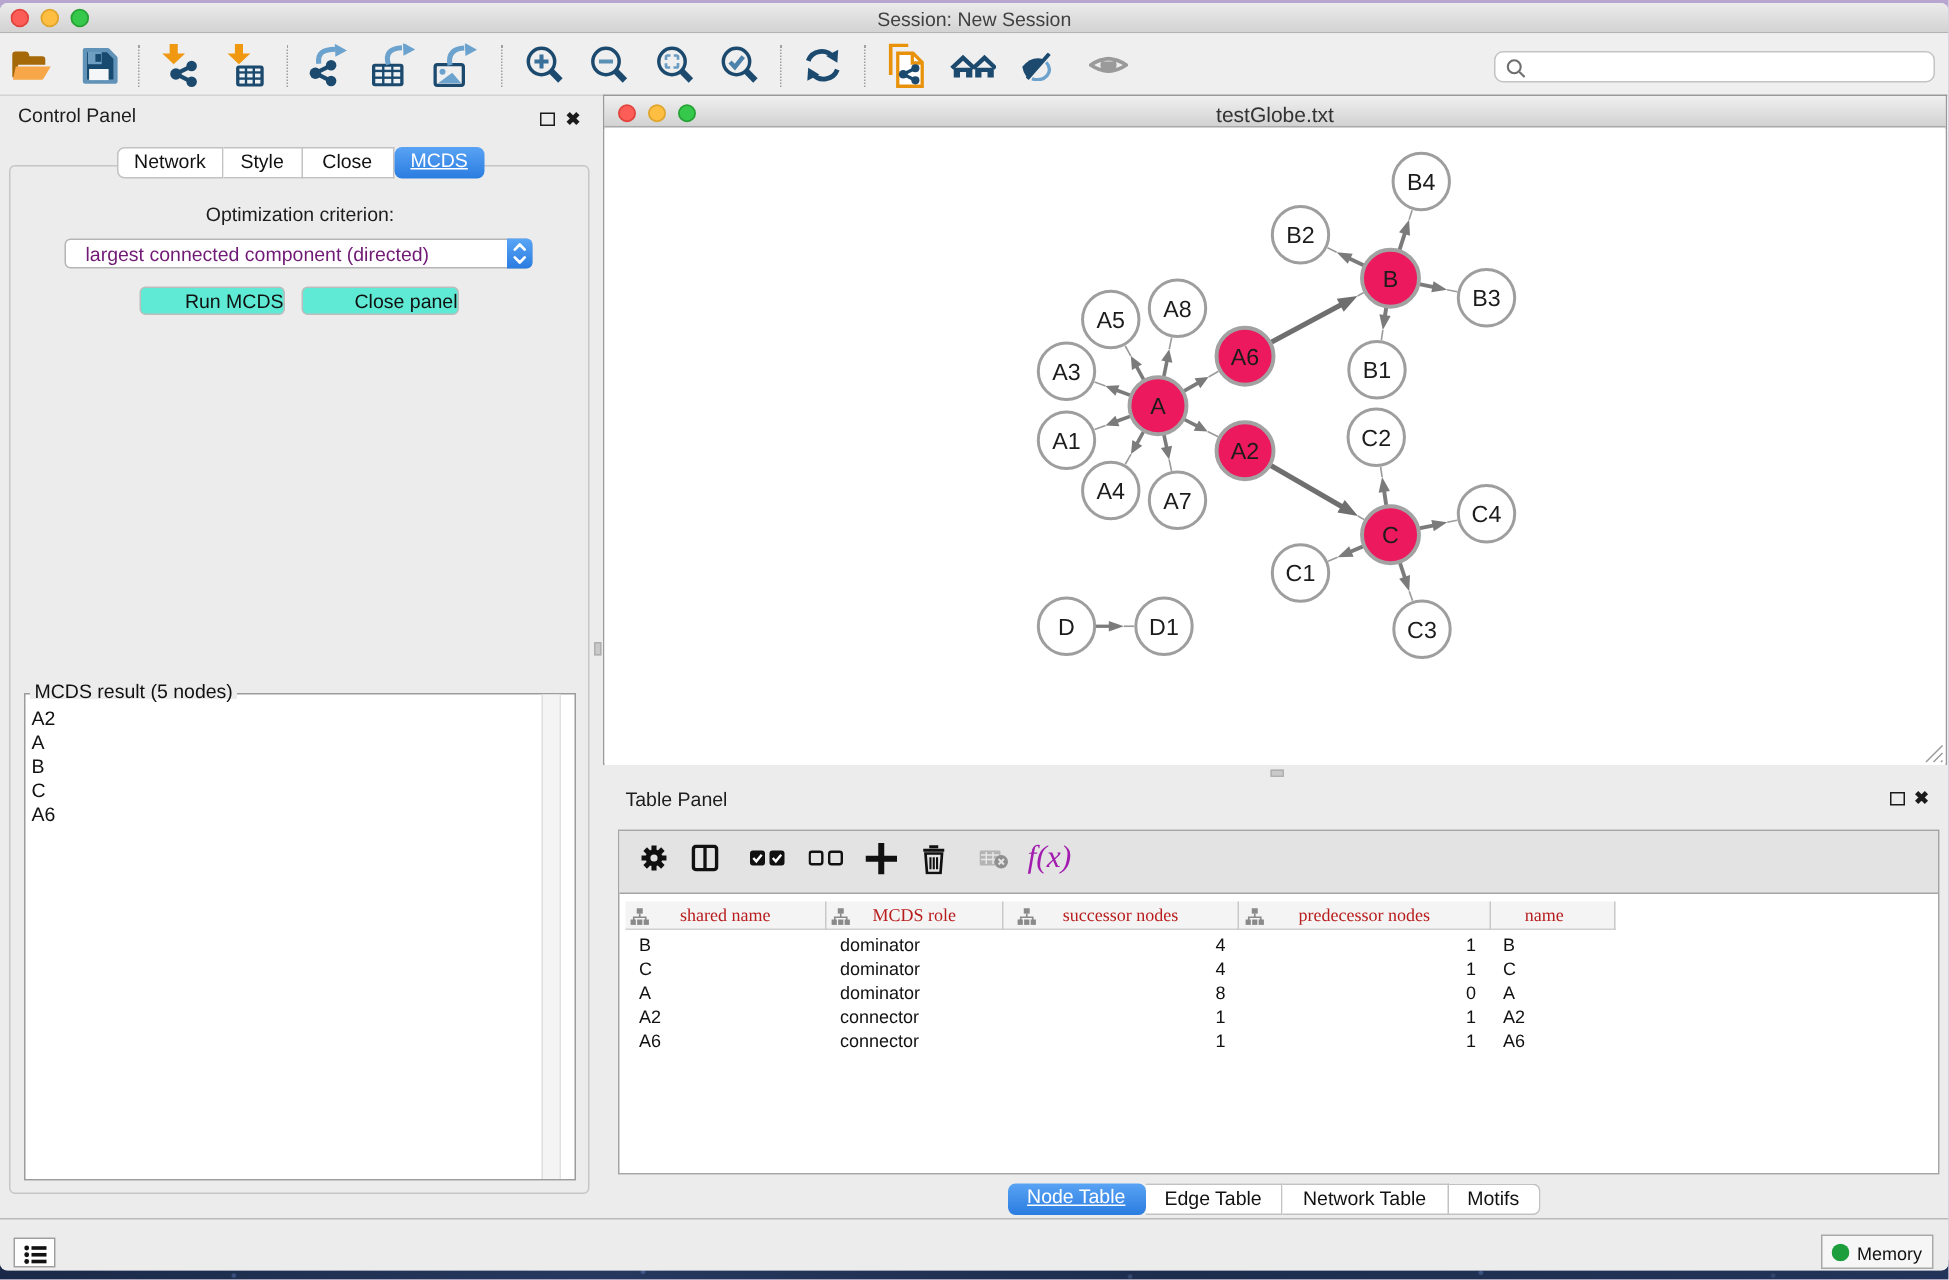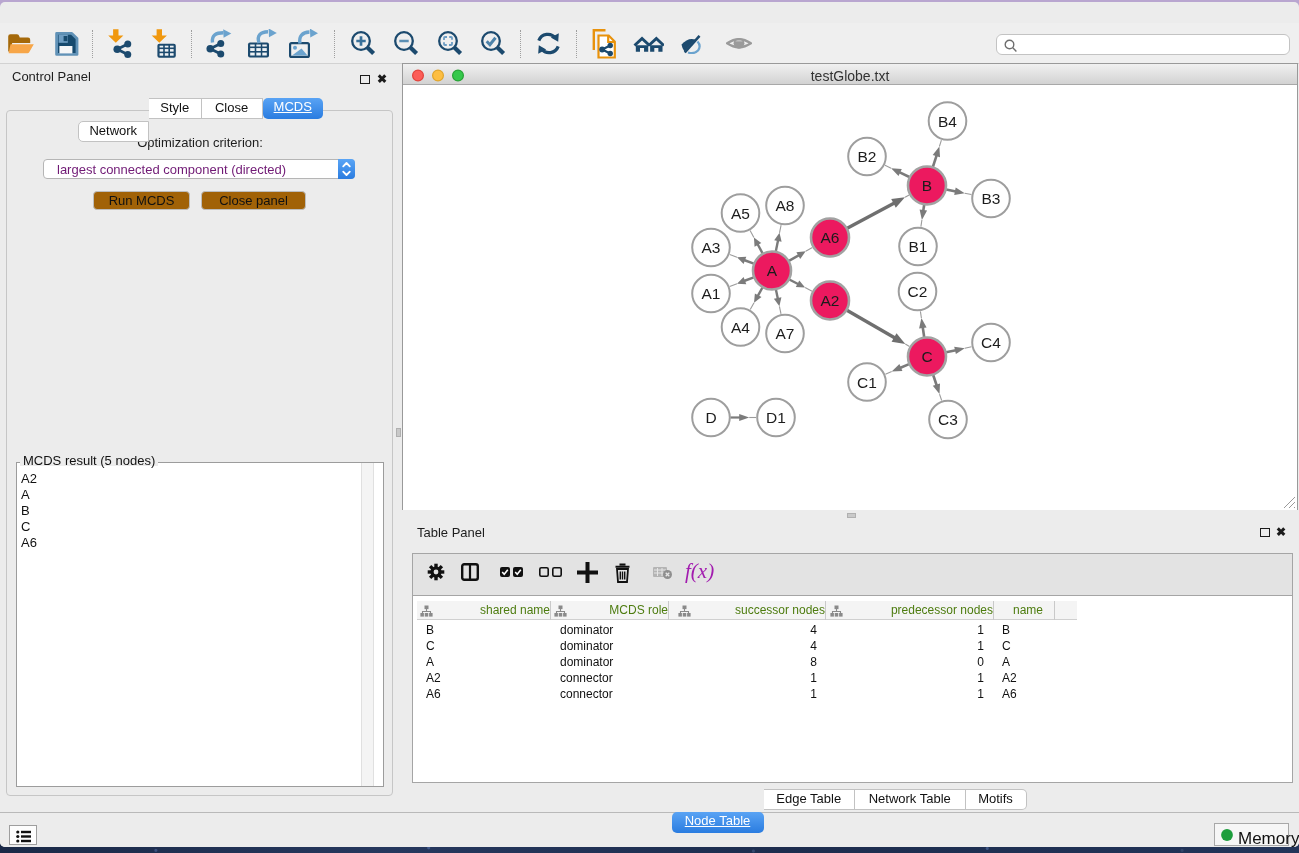--- a/index.html
+++ b/index.html
@@ -19,33 +19,33 @@
   background:#fff; border:1px solid #c3c3c3; border-radius:6px; }
 #cp { position:absolute; left:0; top:63px; width:400px; height:749px; }
 #cp .hdr { position:absolute; left:12px; top:3.5px; font-size:13px; color:#1d1d1d; }
 .wicon { position:absolute; width:9.5px; height:9px; border:1.5px solid #1b1b1b; }
 .xicon { position:absolute; font-size:12px; color:#1b1b1b; font-weight:bold; }
 #cppanel { position:absolute; left:6px; top:45px; width:387px; height:686px;
   border:1px solid #c6c6c6; border-radius:4px; }
 .tabbar { position:absolute; display:flex; height:21px; z-index:3; }
 .tab { height:21px; background:#fff; border:1px solid #c2c2c2; border-left:none;
   font-size:13px; color:#111; text-align:center; line-height:18.5px; }
-.tab.first { border-left:1px solid #c2c2c2; border-radius:5px 0 0 5px;margin-top:23px; }
+.tab.first { border-left:1px solid #c2c2c2; border-radius:5px 0 0 5px; }
 .tab.last { border-radius:0 5px 5px 0; }
 .tab.sel { background:linear-gradient(#59a3f4,#2a7ce0); color:#fff; border:none;
   border-radius:5px;text-decoration:underline; }
 #optlabel { position:absolute; left:0; top:69.5px; width:400px; text-align:center;
   font-size:13px; color:#1d1d1d; }
 #dropdown { position:absolute; left:43px; top:94px; width:312px; height:20px;
   background:#fff; border:1px solid #b5b5b5; border-radius:4px; }
 #dropdown .txt { position:absolute; left:13px; top:2px; font-size:13px; color:#701a75; }
 #dropdown .step { position:absolute; right:-1px; top:-1px; width:17px; height:20px;
   background:linear-gradient(#5aa5f6,#2a7ce0); border-radius:0 4px 4px 0; }
-.btn { position:absolute; height:19px; background:#a16207; border:1px solid #bdbdbd;
-  border-radius:4px; font-size:13px; color:#111; text-align:center; line-height:18px; }
+.btn { position:absolute; height:19px; background:#5eead4; border:1px solid #bdbdbd;
+  border-radius:4px; font-size:13px; color:#111; text-align:right; line-height:18px; }
 #groupbox { position:absolute; left:16px; top:397px; width:368px; height:325px;
   background:#fff; border:1px solid #9c9c9c; }
 #grouplabel { position:absolute; left:20px; top:388px; height:13px; background:#ececec;
   font-size:13px; color:#111; padding:0 3px; }
 #mcdslist { position:absolute; left:21px; top:406.3px; font-size:13px; color:#111;
   line-height:16px; }
 #scrolltrack { position:absolute; left:361px; top:398px; width:13px; height:323px;
   background:#f4f4f4; border-left:1px solid #e0e0e0; border-right:1px solid #e0e0e0; }
 #statusbar { position:absolute; left:0; top:810px; width:100%; height:34.5px;
   border-top:1px solid #b9b9b9; background:#ececec; }
@@ -59,37 +59,45 @@
   background:#fff; }
 #tp { position:absolute; left:400px; top:510px; width:899px; height:300px; }
 #tp .hdr { position:absolute; left:17px; top:12.5px; font-size:13px; color:#1d1d1d; }
 #tpbox { position:absolute; left:12px; top:41px; width:881px; height:230px;
   border:1px solid #a5a5a5; background:#fff; }
 #tptoolbar { position:absolute; left:0; top:0; width:100%; height:42px;
   background:#e3e3e3; border-bottom:1px solid #a5a5a5; }
 #thead { position:absolute; left:4px; top:47px; width:660px; height:19px;
   background:#f4f4f4; border-bottom:1px solid #d0d0d0; }
 .hcell { position:absolute; top:0; height:19px; border-right:1px solid #c9c9c9;
-  font-size:12px; color:#4d7c0f; text-align:right; line-height:19px; }
+  font-size:12px; color:#b91c1c; text-align:center; line-height:19px;font-family:Liberation Serif, serif; }
 .trow { position:absolute; font-size:12px; color:#111; height:16px; line-height:16px; }
 #tabs2 { position:absolute; }
 #memory { position:absolute; left:1214px; top:10px; width:75px; height:23px;
-  background:#f6f6f6; border:1px solid #a8a8a8; font-size:17px; color:#111; }
+  background:#f6f6f6; border:1px solid #a8a8a8; font-size:12px; color:#111; }
 #wall { position:absolute; left:0; top:840px; width:100%; height:13px;
   background:
    radial-gradient(circle at 12% 80%, #3a4f7e 0 1px, transparent 2px),
    radial-gradient(circle at 33% 60%, #41598c 0 1px, transparent 2px),
    radial-gradient(circle at 58% 85%, #35496f 0 1px, transparent 2px),
    radial-gradient(circle at 76% 65%, #3d5584 0 1px, transparent 2px),
    radial-gradient(circle at 91% 80%, #33466b 0 1px, transparent 2px),
    linear-gradient(90deg,#1a2947,#26385e 30%,#1d2d4e 60%,#223459); }
 </style></head>
 <body>
 <div id="wall"></div>
 <div id="app">
+<div id="titlebar">
+  <svg class="abs" style="left:6.5px;top:0" width="70" height="20">
+        <circle cx="6.2" cy="10" r="5.6000000000000005" fill="#fc5d57" stroke="#e2433c" stroke-width="1.2"></circle>
+        <circle cx="26.2" cy="10" r="5.6000000000000005" fill="#fdbe41" stroke="#e0a52c" stroke-width="1.2"></circle>
+        <circle cx="46.2" cy="10" r="5.6000000000000005" fill="#35c84b" stroke="#27a336" stroke-width="1.2"></circle>
+      </svg>
+  <div class="t">Session: New Session</div>
+</div>
 
 <div id="toolbar">
   <div class="sep" style="left:92px"></div>
   <div class="sep" style="left:191px"></div>
   <div class="sep" style="left:334px"></div>
   <div class="sep" style="left:520px"></div>
   <div class="sep" style="left:576px"></div>
   <svg style="position:absolute;left:7px;top:8px" width="28" height="24" viewBox="0 0 28 24">
         <path d="M1.2,20.5 v-15 q0,-2.2 2.2,-2.2 h6.6 q1.8,0 2.2,1.6 l0.5,1.6 h8.3 q2.2,0 2.2,2.2 v3.4 h-18 l-2,8.4 z" fill="#a5690a"></path>
 <path d="M3.5,13.3 h23.3 l-4.6,7.9 q-0.5,1 -1.7,1 H1.6 z" fill="#f7a648"></path>
@@ -401,21 +409,21 @@
             <circle cx="14.5" cy="9.5" r="4.5" fill="#8f8f8f"></circle>
             <path d="M12.7,7.7 l3.6,3.6 M16.3,7.7 l-3.6,3.6" stroke="#e6e6e6" stroke-width="1.3"></path>
           </svg>
       <div class="abs" style="left:272px;top:5px;font-family:'Liberation Serif',serif;font-style:italic;font-size:21px;color:#a21caf">f(x)</div>
     </div>
     <div id="thead">
       <div class="hcell" style="left:0;width:134px">shared name</div>
       <div class="hcell" style="left:134px;width:118px">MCDS role</div>
       <div class="hcell" style="left:252px;width:157px">successor nodes</div>
       <div class="hcell" style="left:409px;width:168px">predecessor nodes</div>
-      <div class="hcell" style="left:555px;width:83px;padding-right:11px">name</div>
+      <div class="hcell" style="left:577px;width:83px;padding-right:11px">name</div>
       <svg style="position:absolute;left:3px;top:4px" width="13" height="12" viewBox="0 0 13 12">
             <rect x="4.5" y="0.5" width="4" height="3.6" fill="#8a8a8a"></rect>
             <path d="M6.5,4 v2.5 M2.5,9 v-2.5 h8 v2.5" fill="none" stroke="#8a8a8a" stroke-width="1.1"></path>
             <rect x="0.4" y="8" width="3.5" height="3.6" fill="#8a8a8a"></rect>
             <rect x="4.75" y="8" width="3.5" height="3.6" fill="#8a8a8a"></rect>
             <rect x="9.1" y="8" width="3.5" height="3.6" fill="#8a8a8a"></rect>
           </svg>
       <svg style="position:absolute;left:137px;top:4px" width="13" height="12" viewBox="0 0 13 12">
             <rect x="4.5" y="0.5" width="4" height="3.6" fill="#8a8a8a"></rect>
             <path d="M6.5,4 v2.5 M2.5,9 v-2.5 h8 v2.5" fill="none" stroke="#8a8a8a" stroke-width="1.1"></path>

